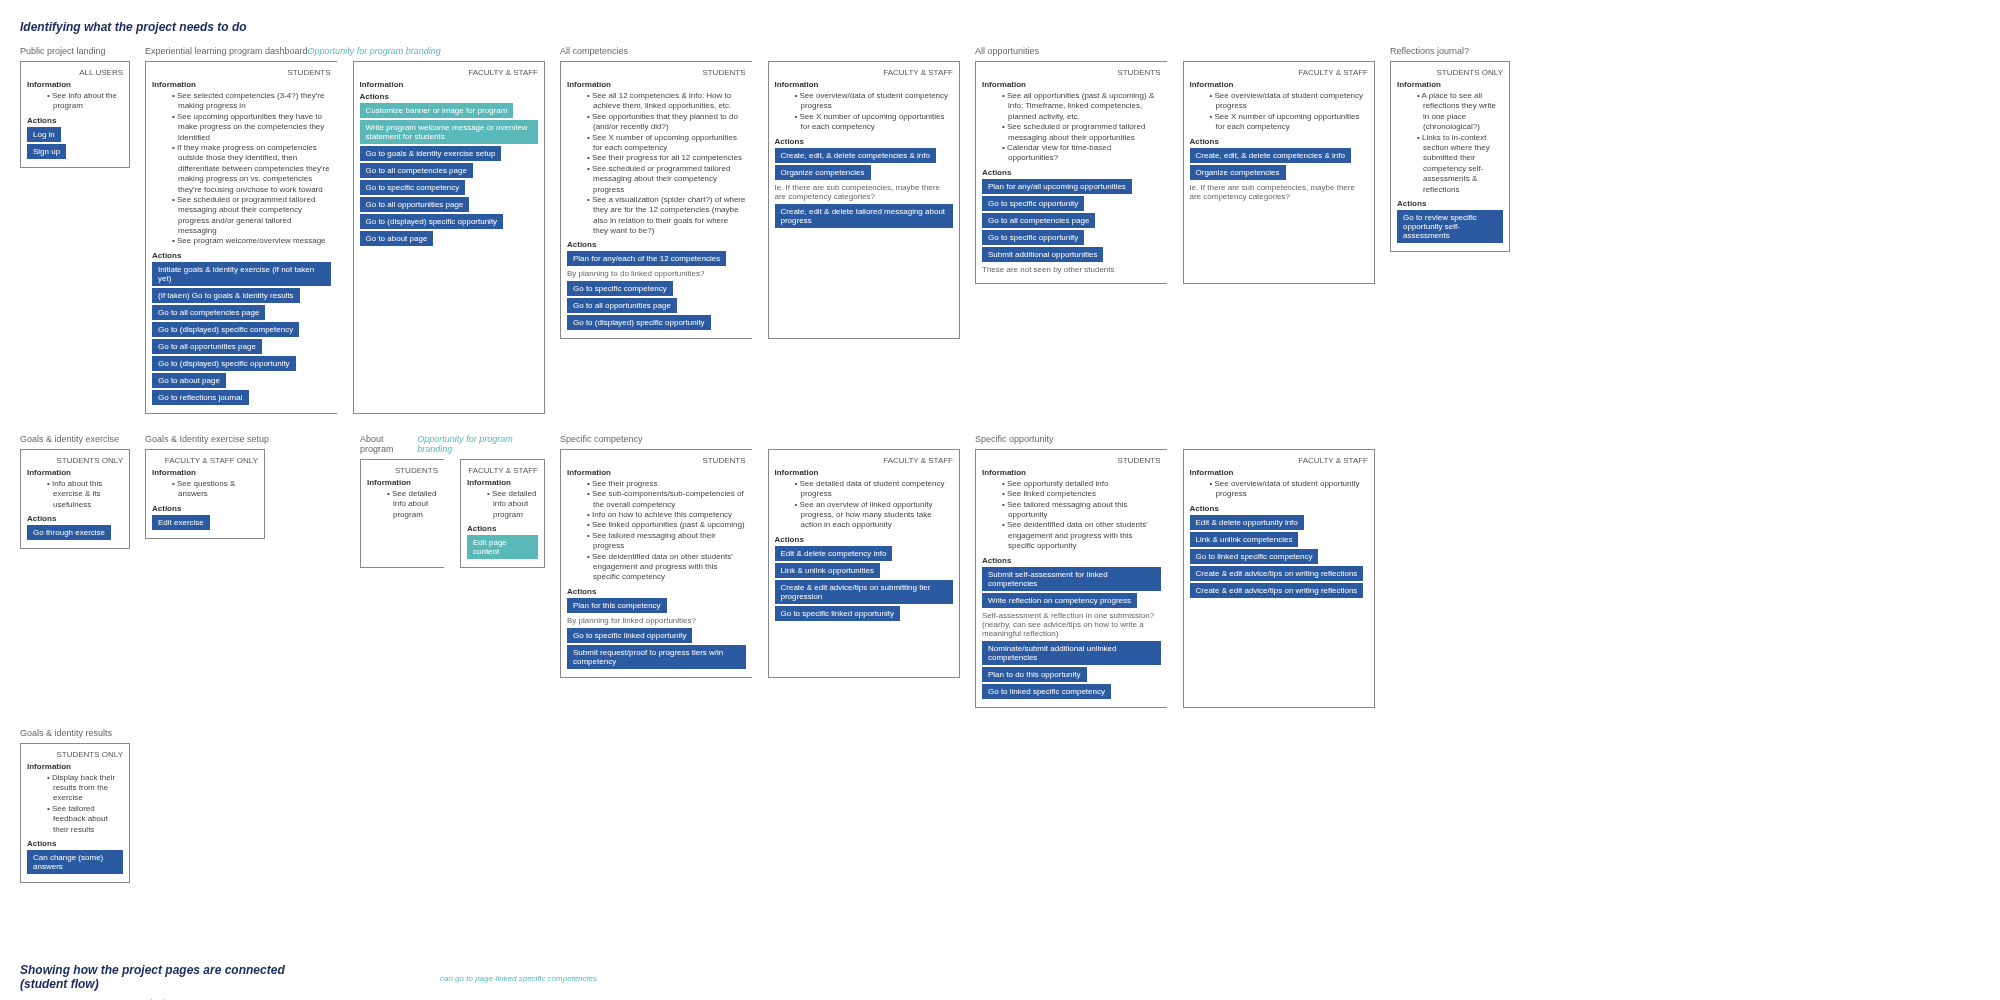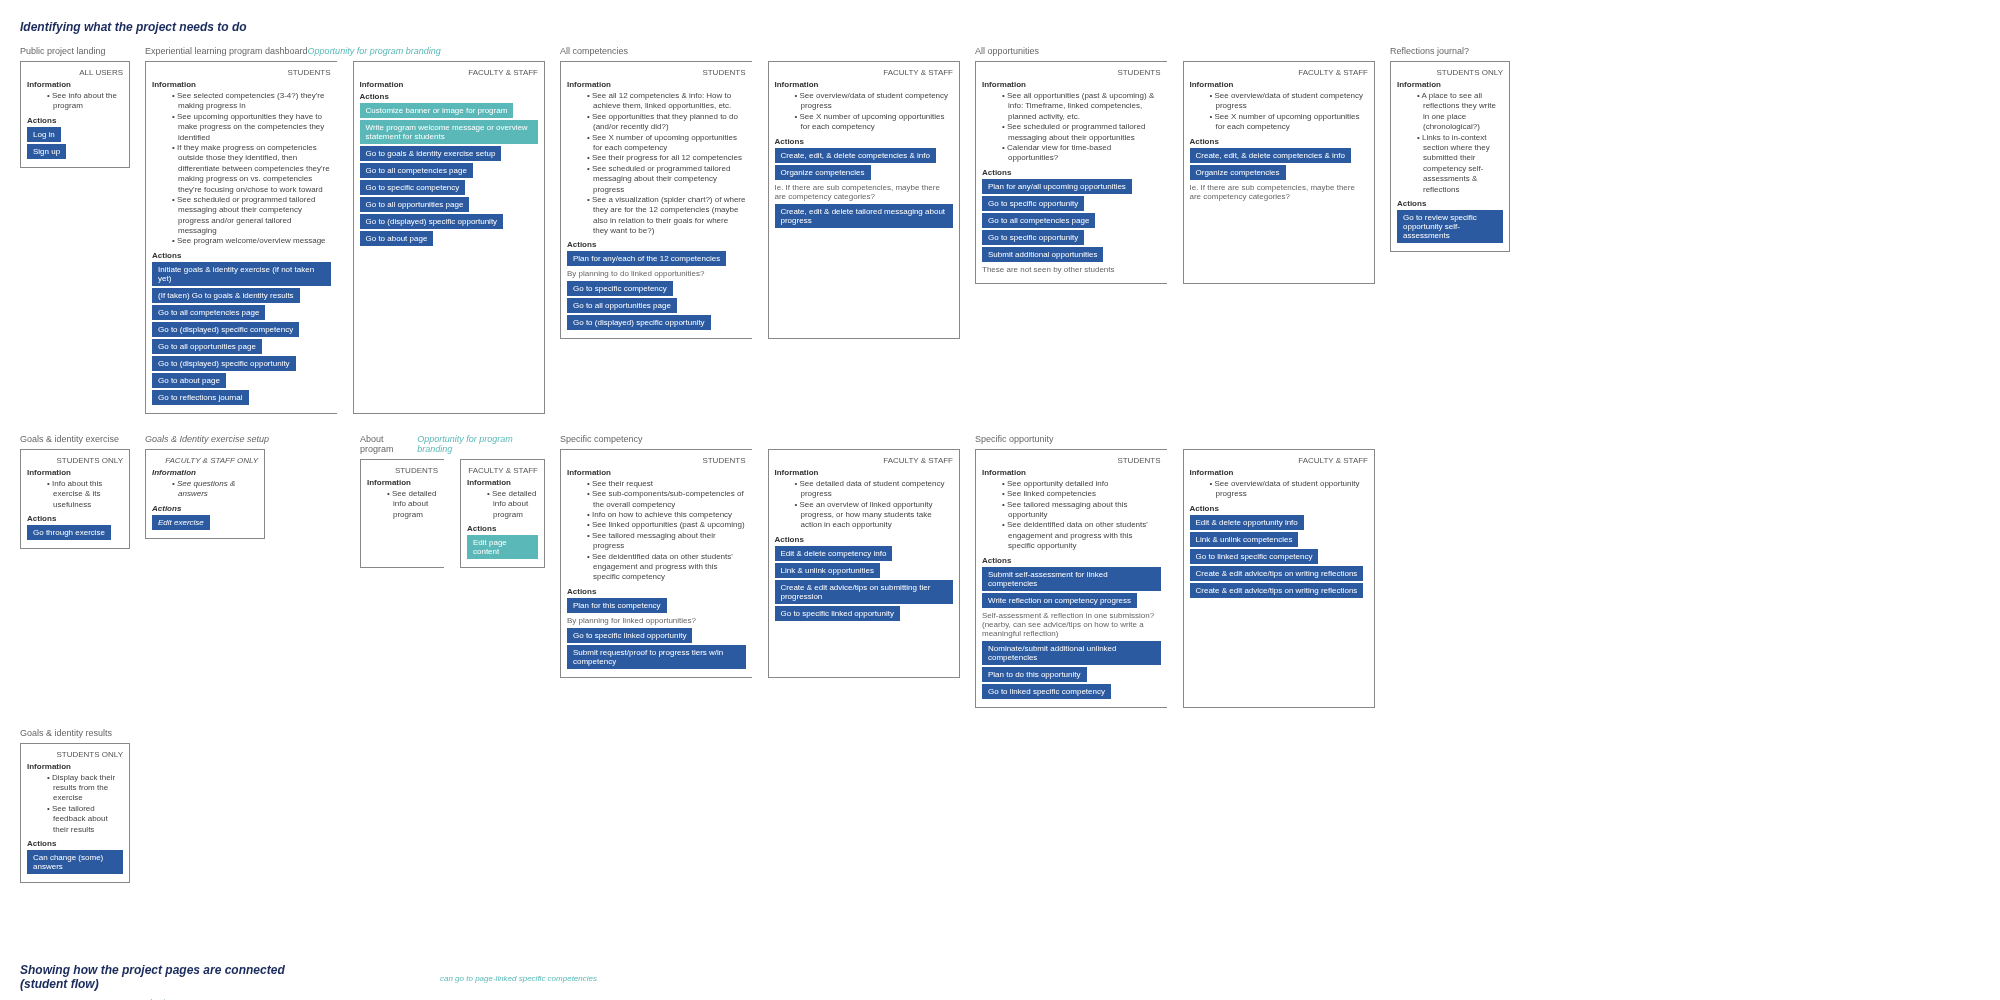--- a/index.html
+++ b/index.html
@@ -19,21 +19,21 @@
 .info-list li::before { content: "• "; }
 .note { font-size: 8px; color: #666; margin: 3px 0; }
 .btn { display: block; padding: 3px 6px; margin: 2px 0; font-size: 8px; color: #fff; cursor: pointer; width: fit-content; }
 .btn-blue { background: #2c5aa0; }
 .btn-teal { background: #5bb8b8; }
 .flow-row { display: flex; gap: 60px; align-items: center; margin: 18px 0; position: relative; }
 .flow-box { border: 1px solid #888; padding: 10px 14px; background: #fff; font-size: 9px; min-width: 110px; text-align: center; }
 .flow-label { font-size: 8px; color: #5bb8b8; font-style: italic; position: absolute; }
 .col { display: flex; flex-direction: column; }
 .w-small { width: 110px; }
-.w-med { width: 200px; font-style: italic; }
+.w-med { width: 200px; }
 .w-large { width: 400px; }
 svg.connector { position: absolute; top: 0; left: 0; pointer-events: none; z-index: -1; }
 .flow-section { position: relative; margin-top: 80px; }
 </style>
 </head>
 <body>
 
 <div class="section-title">Identifying what the project needs to do</div>
 
 <div class="row">
@@ -233,21 +233,21 @@
     </div>
   </div>
 
   <div class="col w-large">
     <div class="col-title">Specific competency</div>
     <div class="card-group">
       <div class="card">
         <div class="role">STUDENTS</div>
         <div class="subhead">Information</div>
         <ul class="info-list">
-          <li>See their request</li>
+          <li>See their progress</li>
           <li>See sub-components/sub-competencies of the overall competency</li>
           <li>Info on how to achieve this competency</li>
           <li>See linked opportunities (past &amp; upcoming)</li>
           <li>See tailored messaging about their progress</li>
           <li>See deidentified data on other students' engagement and progress with this specific competency</li>
         </ul>
         <div class="subhead">Actions</div>
         <span class="btn btn-blue">Plan for this competency</span>
         <div class="note">By planning for linked opportunities?</div>
         <span class="btn btn-blue">Go to specific linked opportunity</span>

